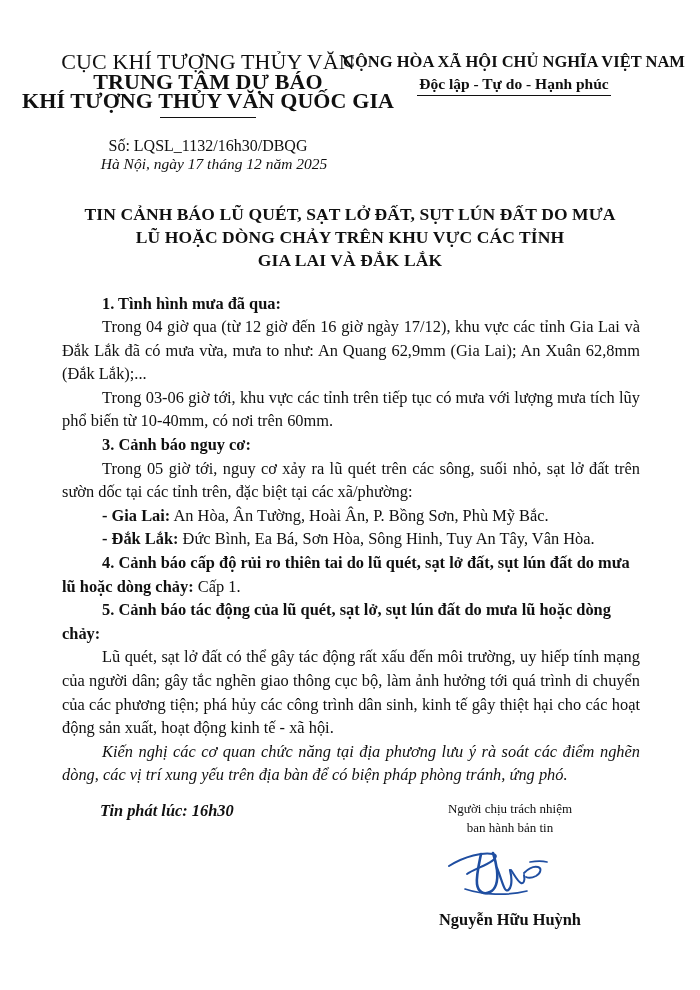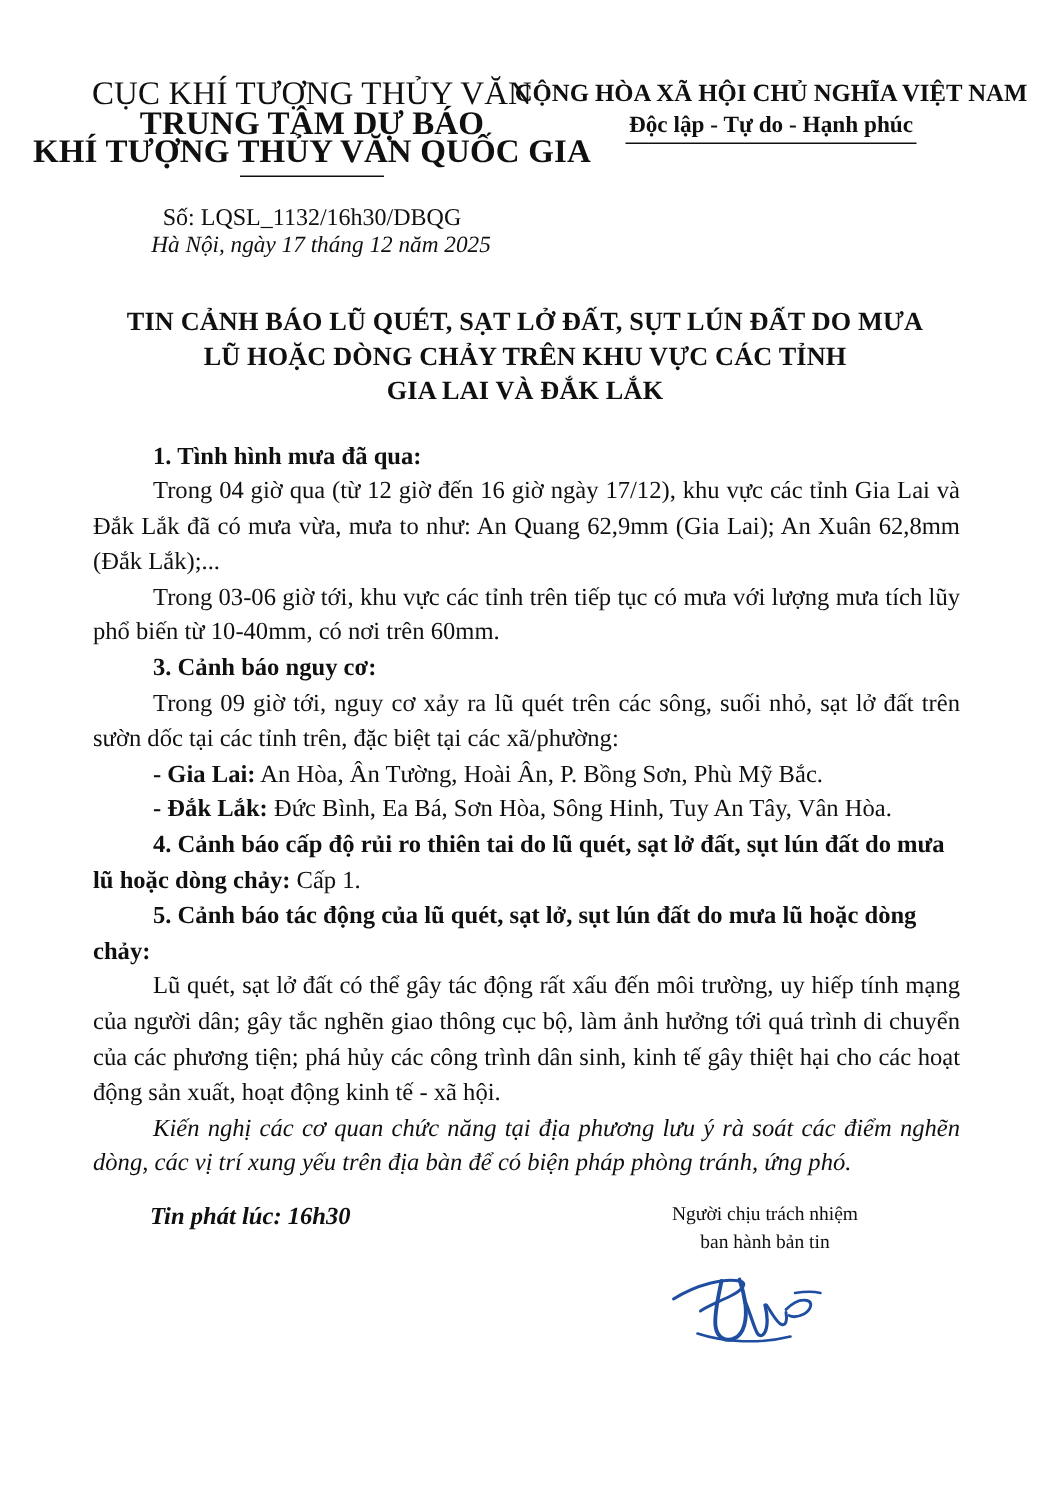--- a/index.html
+++ b/index.html
@@ -226,21 +226,21 @@
   </div>
 
   <div class="body-wrap">
 
     <p class="heading">1. Tình hình mưa đã qua:</p>
     <p class="para">Trong 04 giờ qua (từ 12 giờ đến 16 giờ ngày 17/12), khu vực các tỉnh Gia Lai và Đắk Lắk đã có mưa vừa, mưa to như: An Quang 62,9mm (Gia Lai); An Xuân 62,8mm (Đắk Lắk);...</p>
 
     <p class="para">Trong 03-06 giờ tới, khu vực các tỉnh trên tiếp tục có mưa với lượng mưa tích lũy phổ biến từ 10-40mm, có nơi trên 60mm.</p>
 
     <p class="heading">3. Cảnh báo nguy cơ:</p>
-    <p class="para">Trong 09 giờ tới, nguy cơ xảy ra lũ quét trên các sông, suối nhỏ, sạt lở đất trên sườn dốc tại các tỉnh trên, đặc biệt tại các xã/phường:</p>
+    <p class="para">Trong 05 giờ tới, nguy cơ xảy ra lũ quét trên các sông, suối nhỏ, sạt lở đất trên sườn dốc tại các tỉnh trên, đặc biệt tại các xã/phường:</p>
 
     <p class="bullet"><b>- Gia Lai:</b><span> An Hòa, Ân Tường, Hoài Ân, P. Bồng Sơn, Phù Mỹ Bắc.</span></p>
 
     <p class="bullet"><b>- Đắk Lắk:</b><span> Đức Bình, Ea Bá, Sơn Hòa, Sông Hinh, Tuy An Tây, Vân Hòa.</span></p>
 
     <p class="heading"><span>4. Cảnh báo cấp độ rủi ro thiên tai do lũ quét, sạt lở đất, sụt lún đất do mưa lũ hoặc dòng chảy:</span><span class="reg"> Cấp 1.</span></p>
 
     <p class="heading">5. Cảnh báo tác động của lũ quét, sạt lở, sụt lún đất do mưa lũ hoặc dòng chảy:</p>
     <p class="para">Lũ quét, sạt lở đất có thể gây tác động rất xấu đến môi trường, uy hiếp tính mạng của người dân; gây tắc nghẽn giao thông cục bộ, làm ảnh hưởng tới quá trình di chuyển của các phương tiện; phá hủy các công trình dân sinh, kinh tế gây thiệt hại cho các hoạt động sản xuất, hoạt động kinh tế - xã hội.</p>
 
@@ -263,17 +263,18 @@
                      C61,18 59,12 58,9" stroke-width="2.6"></path>
             <path d="M62,24 C66,34 68,42 70,45 C72,48 75,46 76,41 C77,36 76,30 75,26" stroke-width="2.2"></path>
             <path d="M76,26 C80,32 83,38 86,39 C89,40 90,36 89,31" stroke-width="2.0"></path>
             <path d="M89,29 C94,24 99,22 103,23 C107,24 106,29 101,32 C97,34 93,34 91,33" stroke-width="1.9"></path>
             <path d="M95,18 C101,17 108,17 112,18" stroke-width="1.7"></path>
             <path d="M30,45 C48,51 72,52 92,47" stroke-width="1.7"></path>
           </g>
         </svg>
       </div>
 
+      <div class="sign-name">Nguyễn Hữu Huỳnh</div>
     </div>
 
   </div>
 
 </div>
 
 </body></html>

